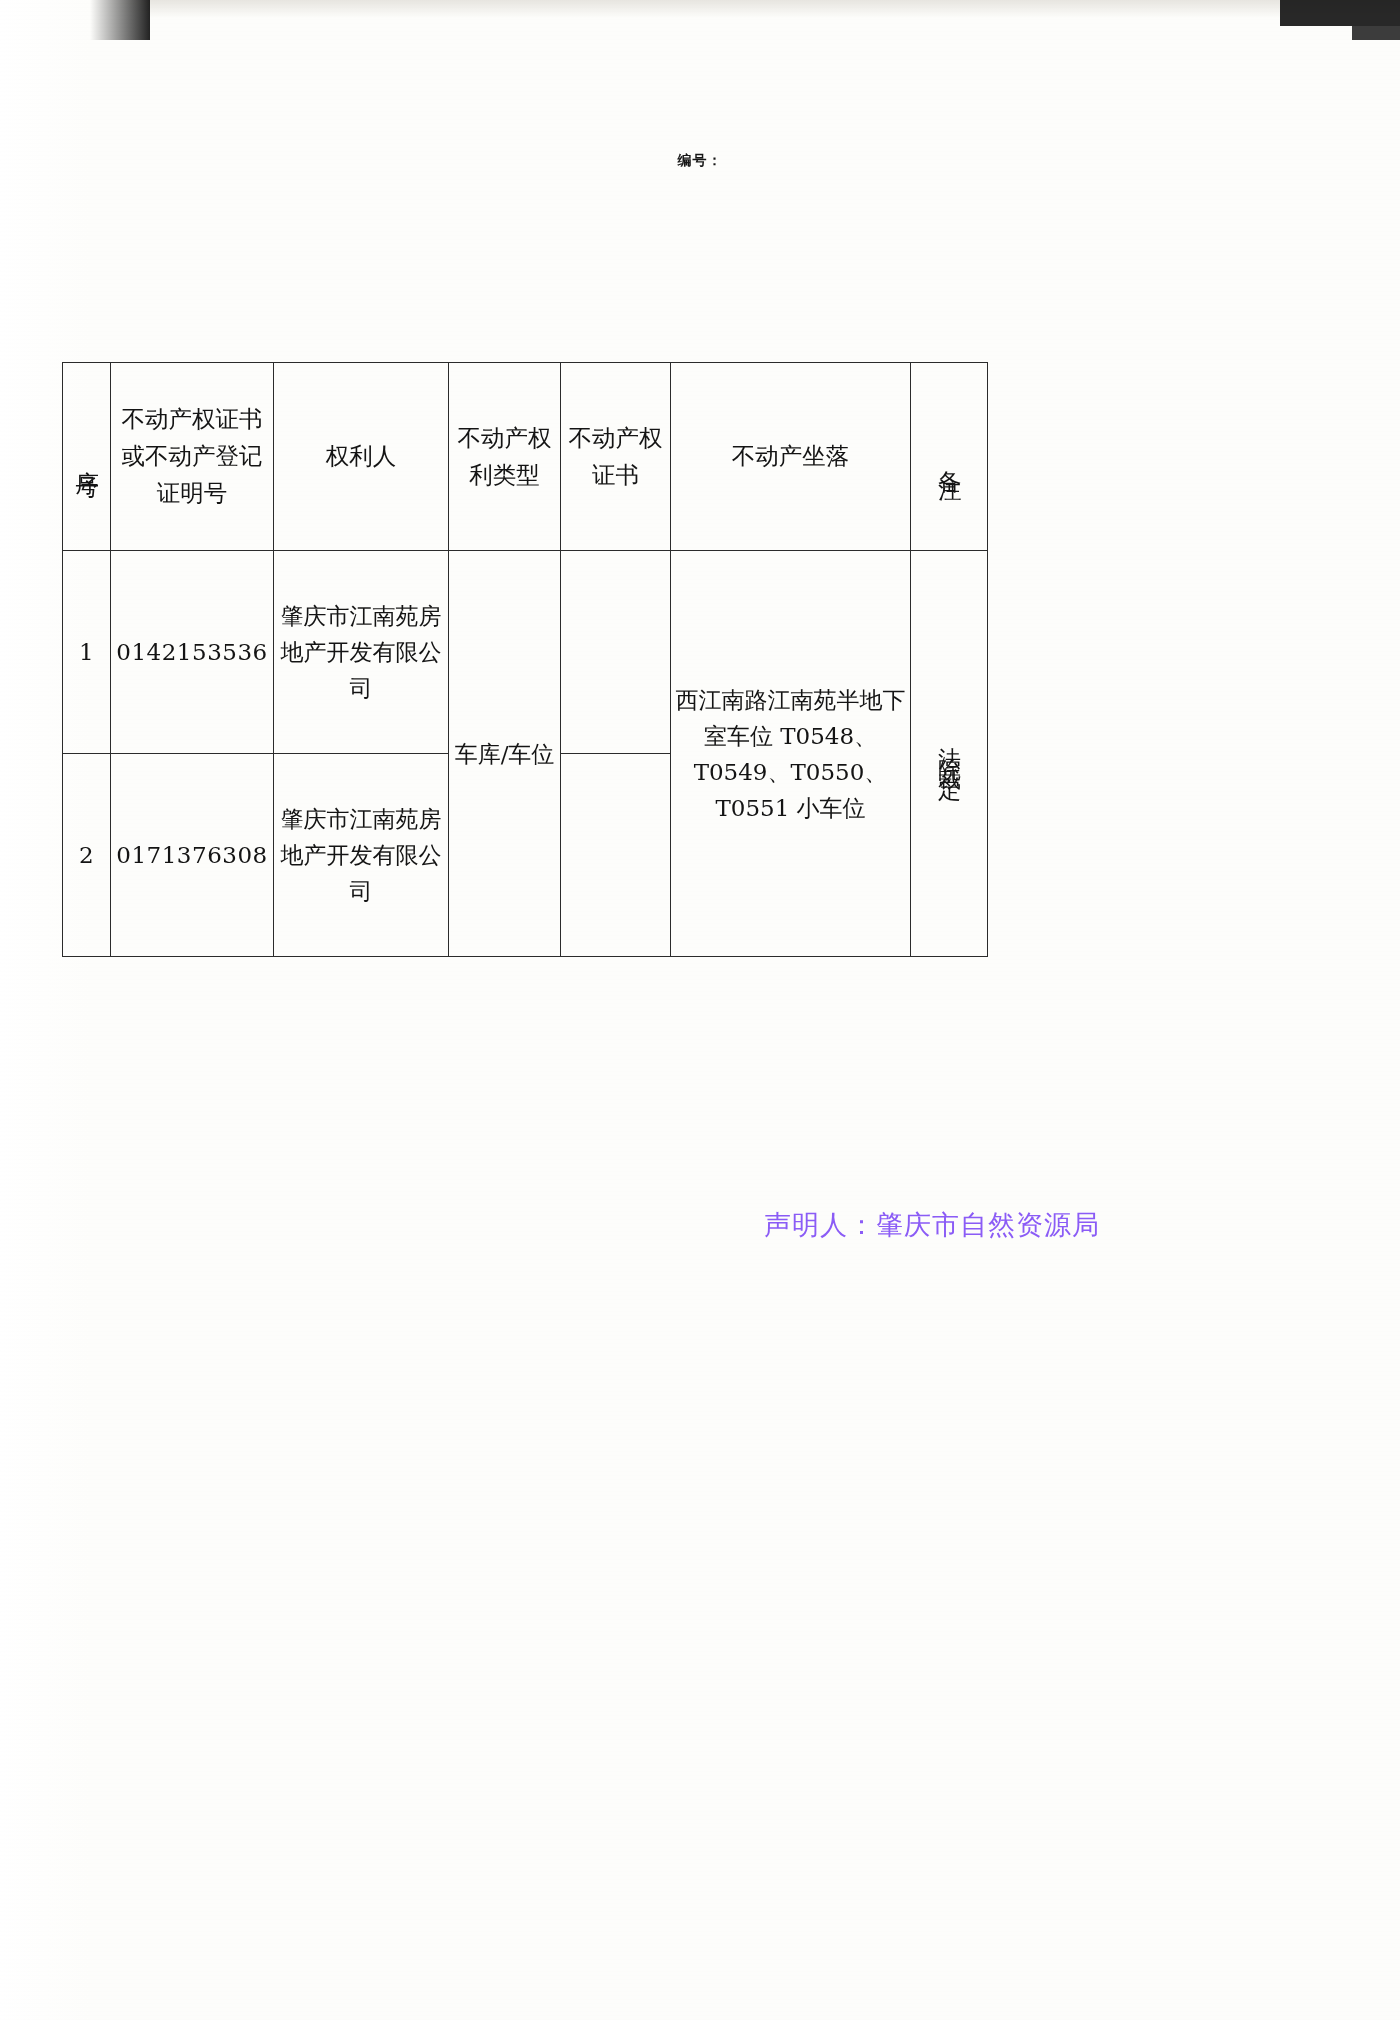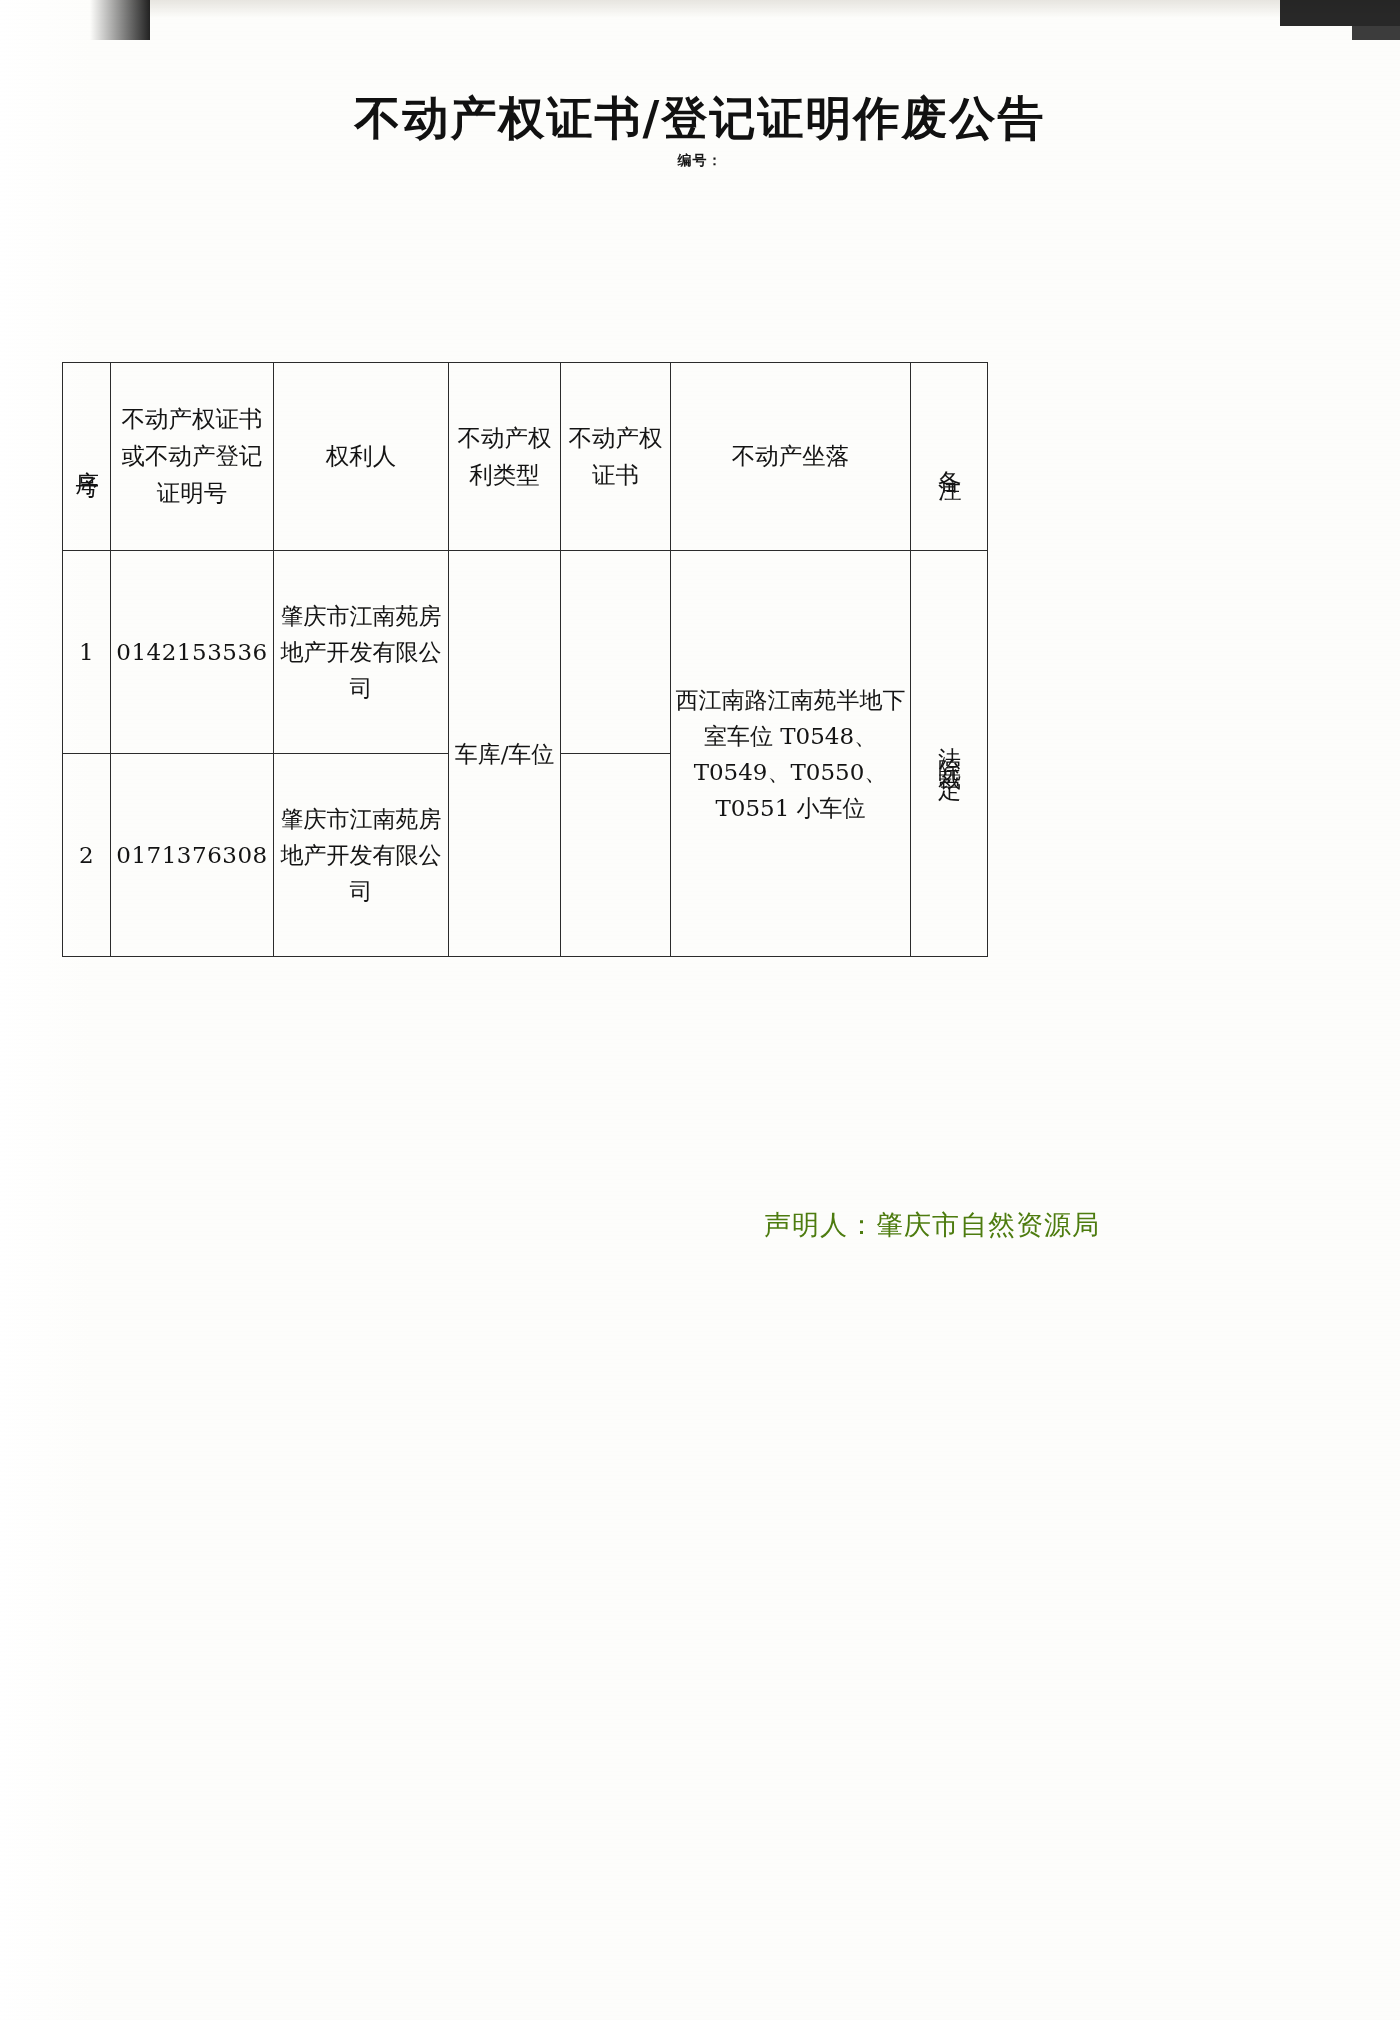--- a/index.html
+++ b/index.html
@@ -171,21 +171,21 @@
   }
 
   
   .sign-block {
     position: absolute;
     right: 300px;
     top: 1195px;
     text-align: center;
     font-size: 27px;
     line-height: 60px;
-    color: #4d7c0f;
+    color: #8b5cf6;
     letter-spacing: 1px;
   }
   .sign-date {
     font-family: "DejaVu Serif", "Liberation Serif", serif;
     letter-spacing: 2px;
     padding-left: 58px;
   }
 
   
   .noise {
@@ -202,21 +202,20 @@
 
 <div class="page-scan"></div>
 <div class="scan-edge-top"></div>
 <div class="scan-dark-corner"></div>
 <div class="scan-dark-corner2"></div>
 <div class="scan-dark-corner3"></div>
 <div class="scan-edge-left"></div>
 
 <div class="content">
 
-  <div class="doc-title">不动产权证书/登记证明作废公告</div>
   <div class="doc-subtitle">编号：</div>
 
 
   <div class="tbl-wrap">
     <table class="notice-table">
       <colgroup>
         <col class="col-seq">
         <col class="col-cert">
         <col class="col-owner">
         <col class="col-type">

